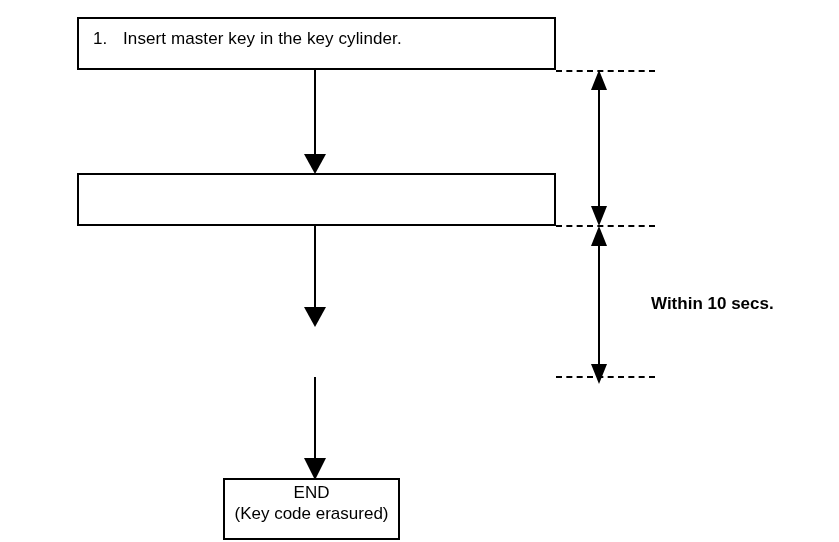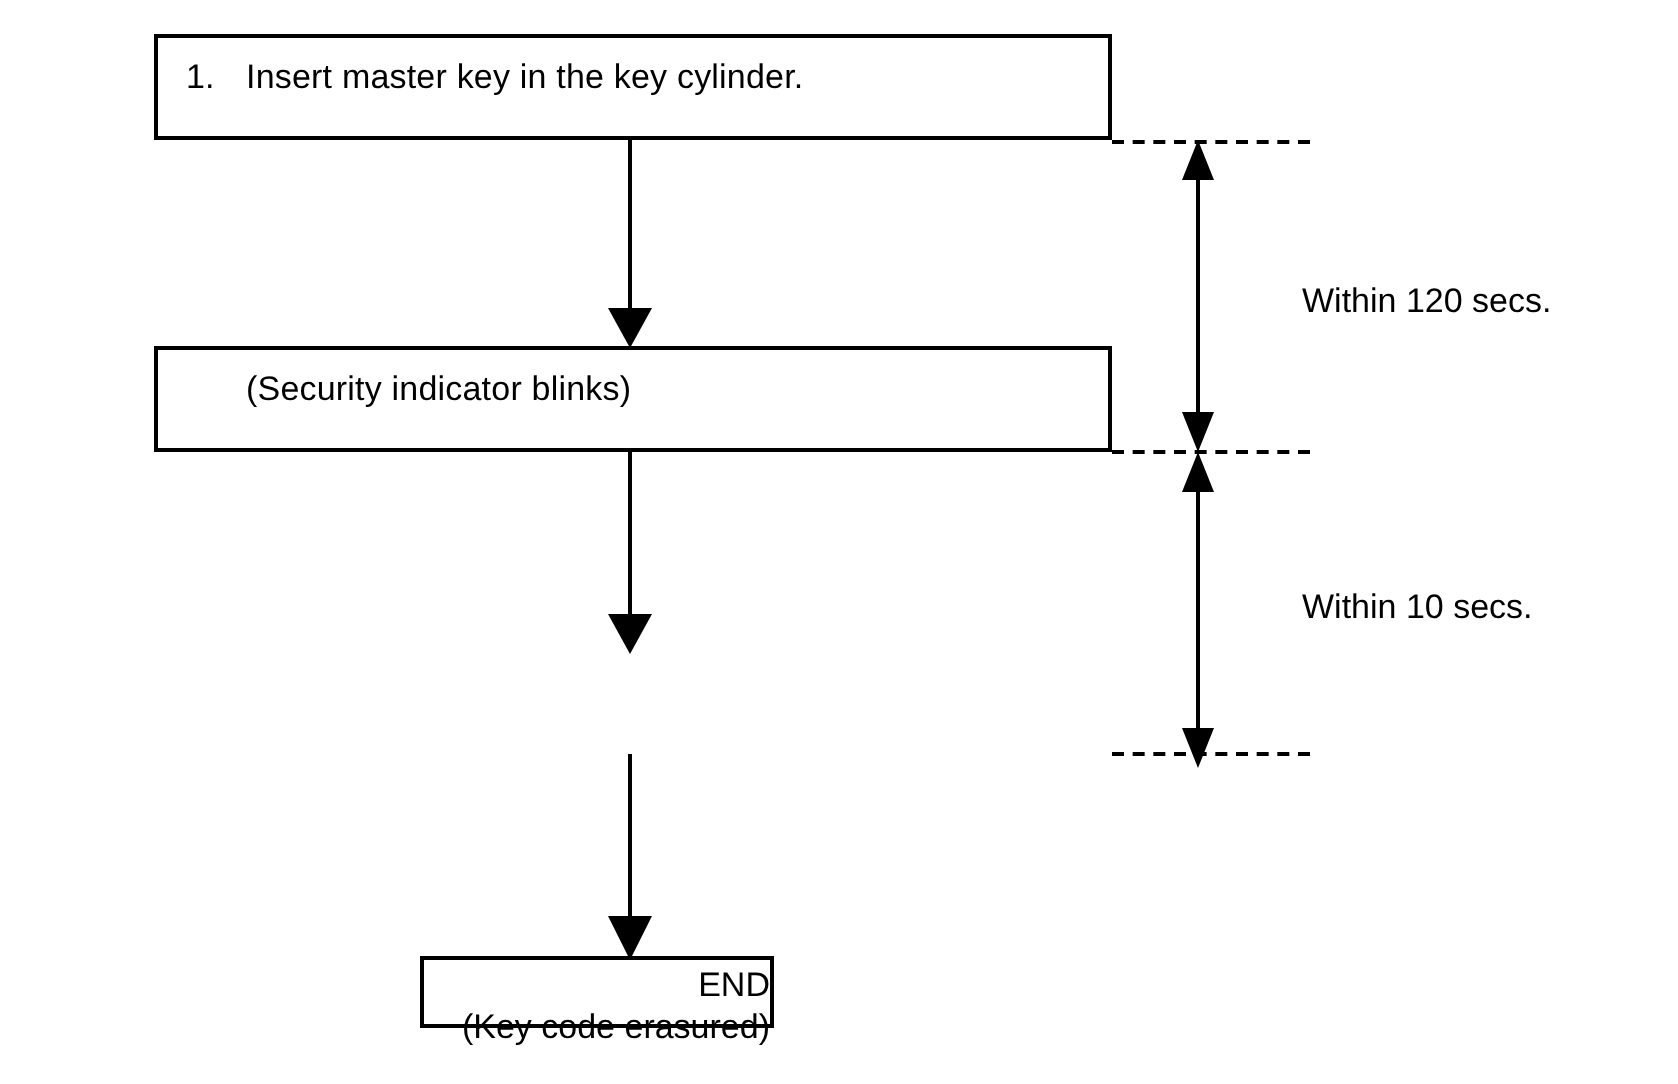--- a/index.html
+++ b/index.html
@@ -83,54 +83,52 @@
   <div class="step-box" style="left:77px; top:17px; width:479px; height:53px;">
     <span class="step-line"><span class="step-num">1.</span><span>Insert master key in the key cylinder.</span></span>
   </div>
 
   <div class="dim-line connector" style="left:314px; top:70px; height:88px;"></div>
   <svg class="arrow" width="22" height="20" style="left:304px; top:154px;">
     <polygon points="0,0 22,0 11,20" fill="#000000"></polygon>
   </svg>
 
   <div class="step-box" style="left:77px; top:173px; width:479px; height:53px;">
-    <span class="step-line"><span class="step-num"></span><span>(Security indicator blinks)</span></span>
   </div>
 
   <div class="dim-line connector" style="left:314px; top:226px; height:85px;"></div>
   <svg class="arrow" width="22" height="20" style="left:304px; top:307px;">
     <polygon points="0,0 22,0 11,20" fill="#000000"></polygon>
   </svg>
 
 
   <div class="dim-line connector" style="left:314px; top:377px; height:85px;"></div>
   <svg class="arrow" width="22" height="22" style="left:304px; top:458px;">
     <polygon points="0,0 22,0 11,22" fill="#000000"></polygon>
   </svg>
 
-  <div class="end-box" style="left:210px; top:478px; width:177px; height:36px;text-align:right;">
+  <div class="end-box" style="left:223px; top:478px; width:177px; height:62px;">
     <span class="end-line">END</span>
     <span class="end-line">(Key code erasured)</span>
   </div>
 
   <div class="dash-line" style="left:556px; top:70px; width:99px;"></div>
   <div class="dash-line" style="left:556px; top:225px; width:99px;"></div>
   <div class="dash-line" style="left:556px; top:376px; width:99px;"></div>
 
   <div class="dim-line" style="left:598px; top:78px; height:140px;"></div>
   <svg class="arrow" width="16" height="20" style="left:591px; top:70px;">
     <polygon points="8,0 16,20 0,20" fill="#000000"></polygon>
   </svg>
   <svg class="arrow" width="16" height="20" style="left:591px; top:206px;">
     <polygon points="0,0 16,0 8,20" fill="#000000"></polygon>
   </svg>
-  <div class="timing-label" style="left:651px; top:141px;">Within 120 secs.</div>
 
   <div class="dim-line" style="left:598px; top:234px; height:142px;"></div>
   <svg class="arrow" width="16" height="20" style="left:591px; top:226px;">
     <polygon points="8,0 16,20 0,20" fill="#000000"></polygon>
   </svg>
   <svg class="arrow" width="16" height="20" style="left:591px; top:364px;">
     <polygon points="0,0 16,0 8,20" fill="#000000"></polygon>
   </svg>
-  <div class="timing-label" style="left:651px; top:294px;">Within 10 secs.</div>
+  <div class="timing-label" style="left:651px; top:294px;font-weight:bold;">Within 10 secs.</div>
 
 </div>
 
 </body></html>

